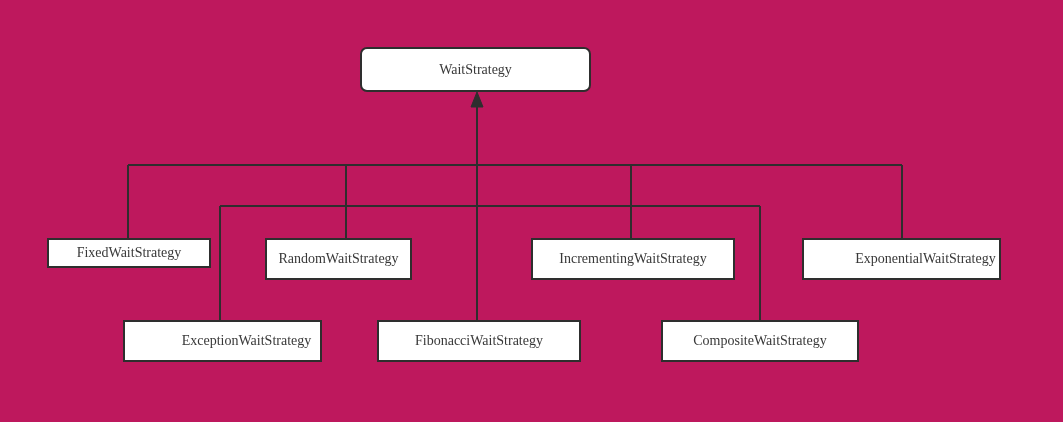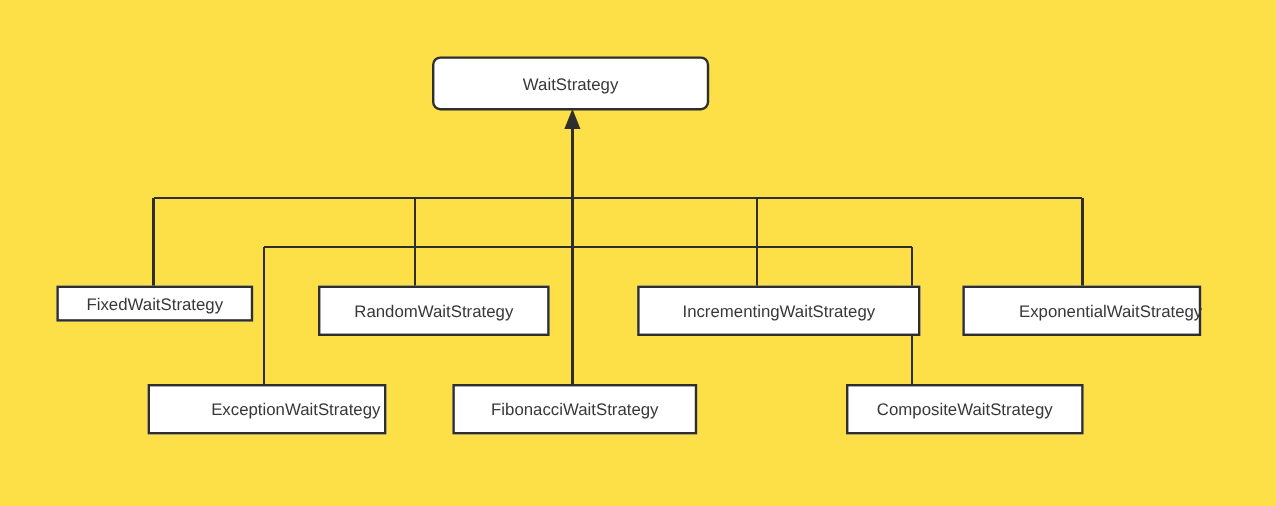--- a/index.html
+++ b/index.html
@@ -4,22 +4,22 @@
 <style>
   html, body {
     margin: 0;
     padding: 0;
     background: #ffffff;
   }
   .canvas {
     position: relative;
     width: 1063px;
     height: 422px;
-    background: #fde047;
-    font-family: Liberation Sans, sans-serif;
+    background: #be185d;
+    font-family: Liberation Serif, serif;
     overflow: hidden;
   }
   .wires {
     position: absolute;
     left: 0;
     top: 0;
     width: 1063px;
     height: 422px;
   }
   .node {
@@ -30,26 +30,26 @@
     color: #383838;
     font-size: 14px;
     display: flex;
     align-items: center;
     justify-content: center;
     text-align: center;
     white-space: nowrap;
   }
   .n-root         { left: 360px; top: 47px;  width: 231px; height: 45px; border-radius: 7px; }
   .n-fixed        { left: 47px;  top: 238px; width: 164px; height: 30px; }
-  .n-random       { left: 265px; top: 238px; width: 193px; height: 42px; text-align: right; }
-  .n-incrementing { left: 531px; top: 238px; width: 236px; height: 42px; }
+  .n-random       { left: 265px; top: 238px; width: 147px; height: 42px; text-align: right; }
+  .n-incrementing { left: 531px; top: 238px; width: 204px; height: 42px; }
   .n-exponential  { left: 802px; top: 238px; width: 199px; height: 42px; padding-left: 48px; }
   .n-exception    { left: 123px; top: 320px; width: 199px; height: 42px; padding-left: 48px; }
   .n-fibonacci    { left: 377px; top: 320px; width: 204px; height: 42px; }
-  .n-composite    { left: 661px; top: 320px; width: 198px; height: 42px; margin-left: 44px; }
+  .n-composite    { left: 661px; top: 320px; width: 198px; height: 42px; }
 </style>
 </head>
 <body>
 
 <div class="canvas">
 
   <svg class="wires" viewBox="0 0 1063 422" shape-rendering="crispEdges">
 
     <line x1="477" y1="104" x2="477" y2="320" stroke="#2e2e2e" stroke-width="2"></line>
 

